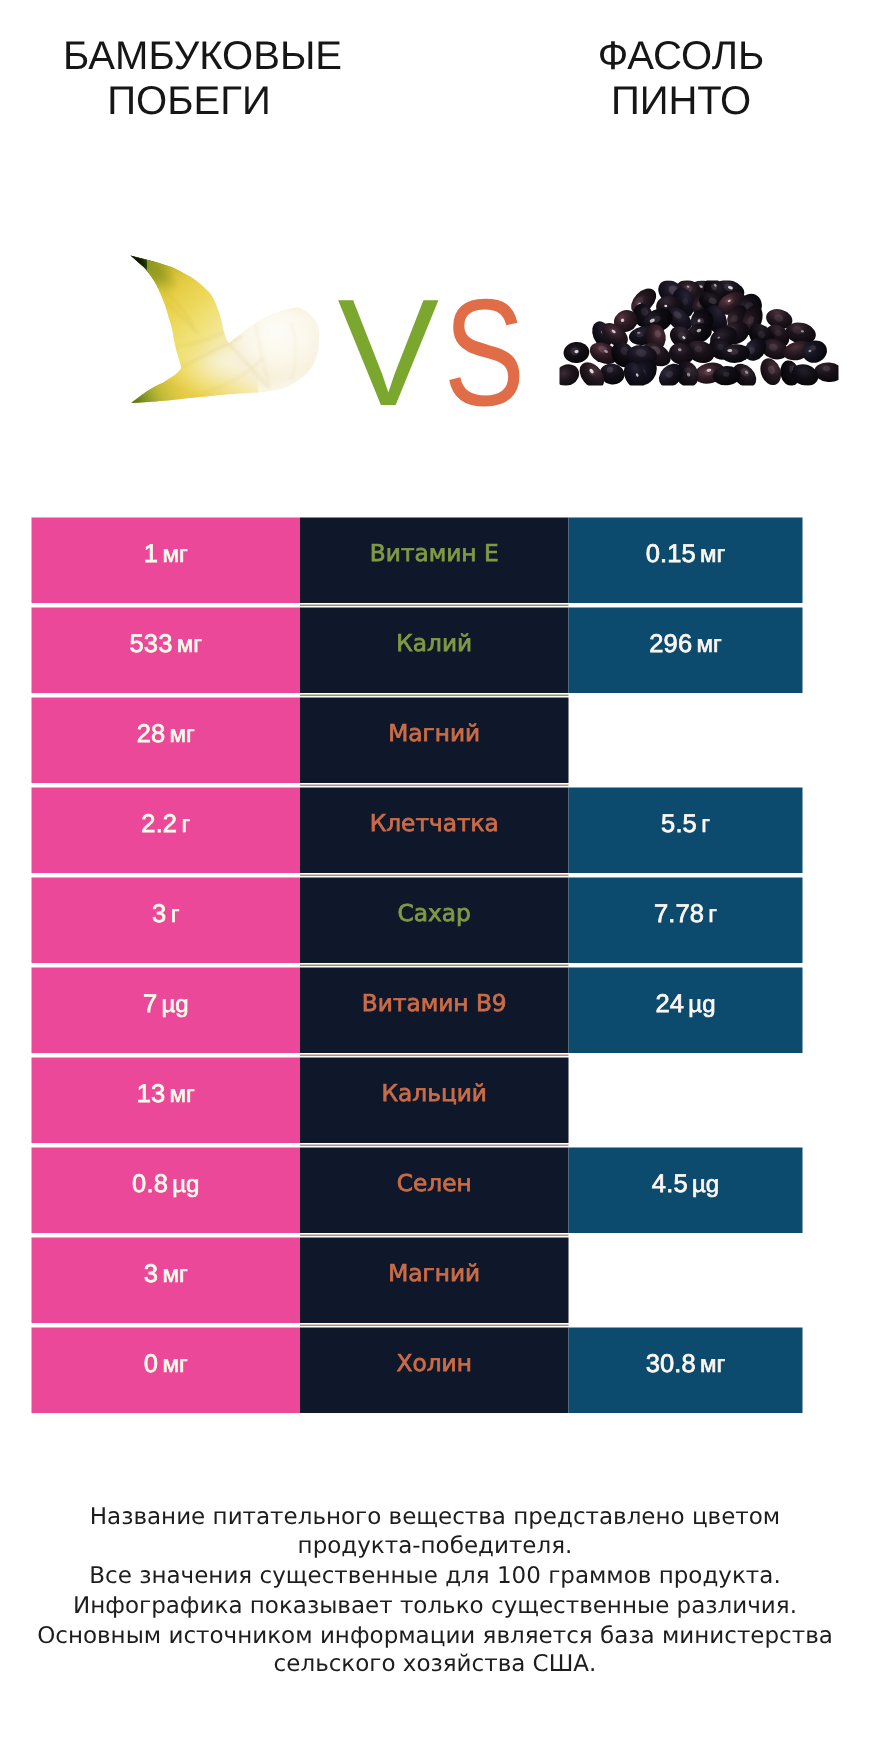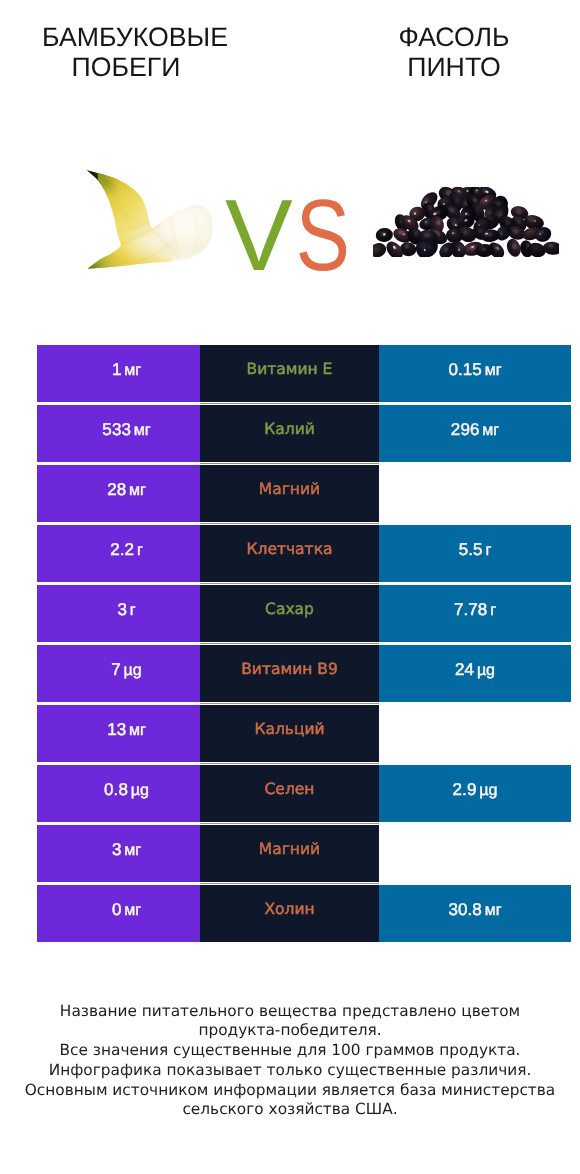--- a/index.html
+++ b/index.html
@@ -18,23 +18,23 @@
   .shoot{position:absolute;left:80px;top:165px;width:140px;height:110px;}
   .beans{position:absolute;left:373px;top:187px;width:186px;height:70px;}
   .vs{position:absolute;left:225px;top:165px;width:200px;text-align:left;
       font-family:"Liberation Sans",sans-serif;font-size:101.5px;font-weight:400;line-height:100px;letter-spacing:-8.8px;margin-top:20px;}
   .vs .v{color:#7ba72e;}
   .vs .s{color:#e06c48;display:inline-block;transform:scaleX(0.80);transform-origin:right center;}
 
   .tbl{position:absolute;left:21px;top:344.5px;width:537px;height:598px;}
   .row{position:absolute;left:0;width:537px;height:57.8px;}
   .cell{position:absolute;top:0;height:100%;}
-  .cL{left:16px;width:179px;background:#6d28d9;}
+  .cL{left:0;width:179px;background:#ec4899;}
   .cM{left:179px;width:179px;background:#0f172a;}
-  .cR{left:358px;width:192px;background:#0369a1;}
+  .cR{left:358px;width:156px;background:#0c4a6e;}
   .ctr{position:absolute;left:0;width:100%;text-align:center;top:50%;transform:translateY(-50%) translateY(-3.4px);}
   .num{font-family:"Liberation Sans",sans-serif;font-size:17px;font-weight:400;-webkit-text-stroke:0.5px;letter-spacing:0.1px;}
   .unit{font-family:"Liberation Sans",sans-serif;font-size:16px;font-weight:400;-webkit-text-stroke:0.45px;margin-left:2.8px;}
   .cL .num,.cL .unit{color:#f7fce8;-webkit-text-stroke-color:#f7fce8;}
   .cR .num,.cR .unit{color:#fdf6f1;-webkit-text-stroke-color:#fdf6f1;}
   .nut{font-family:"DejaVu Sans",sans-serif;font-size:15.5px;font-weight:400;-webkit-text-stroke:0.5px;}
   .win-l .nut{color:#7f9a44;-webkit-text-stroke-color:#7f9a44;}
   .win-r .nut{color:#cb6c46;-webkit-text-stroke-color:#cb6c46;}
   .win-l .sepM{background:#8a9a5d;}
   .win-r .sepM{background:#b9897a;}
@@ -784,21 +784,21 @@
 <div class="sepM"></div>
     </div>
     <div class="row win-r" style="top:420.0px">
       <div class="cell cL">
           <div class="ctr"><span class="num">0.8</span><span class="unit">µg</span></div>
         </div>
       <div class="cell cM">
           <div class="ctr"><span class="nut">Селен</span></div>
         </div>
       <div class="cell cR">
-          <div class="ctr"><span class="num">2.9</span><span class="unit">µg</span></div>
+          <div class="ctr"><span class="num">4.5</span><span class="unit">µg</span></div>
         </div>
 <div class="sepM"></div>
     </div>
     <div class="row win-r" style="top:480.0px">
       <div class="cell cL">
           <div class="ctr"><span class="num">3</span><span class="unit">мг</span></div>
         </div>
       <div class="cell cM">
           <div class="ctr"><span class="nut">Магний</span></div>
         </div>

